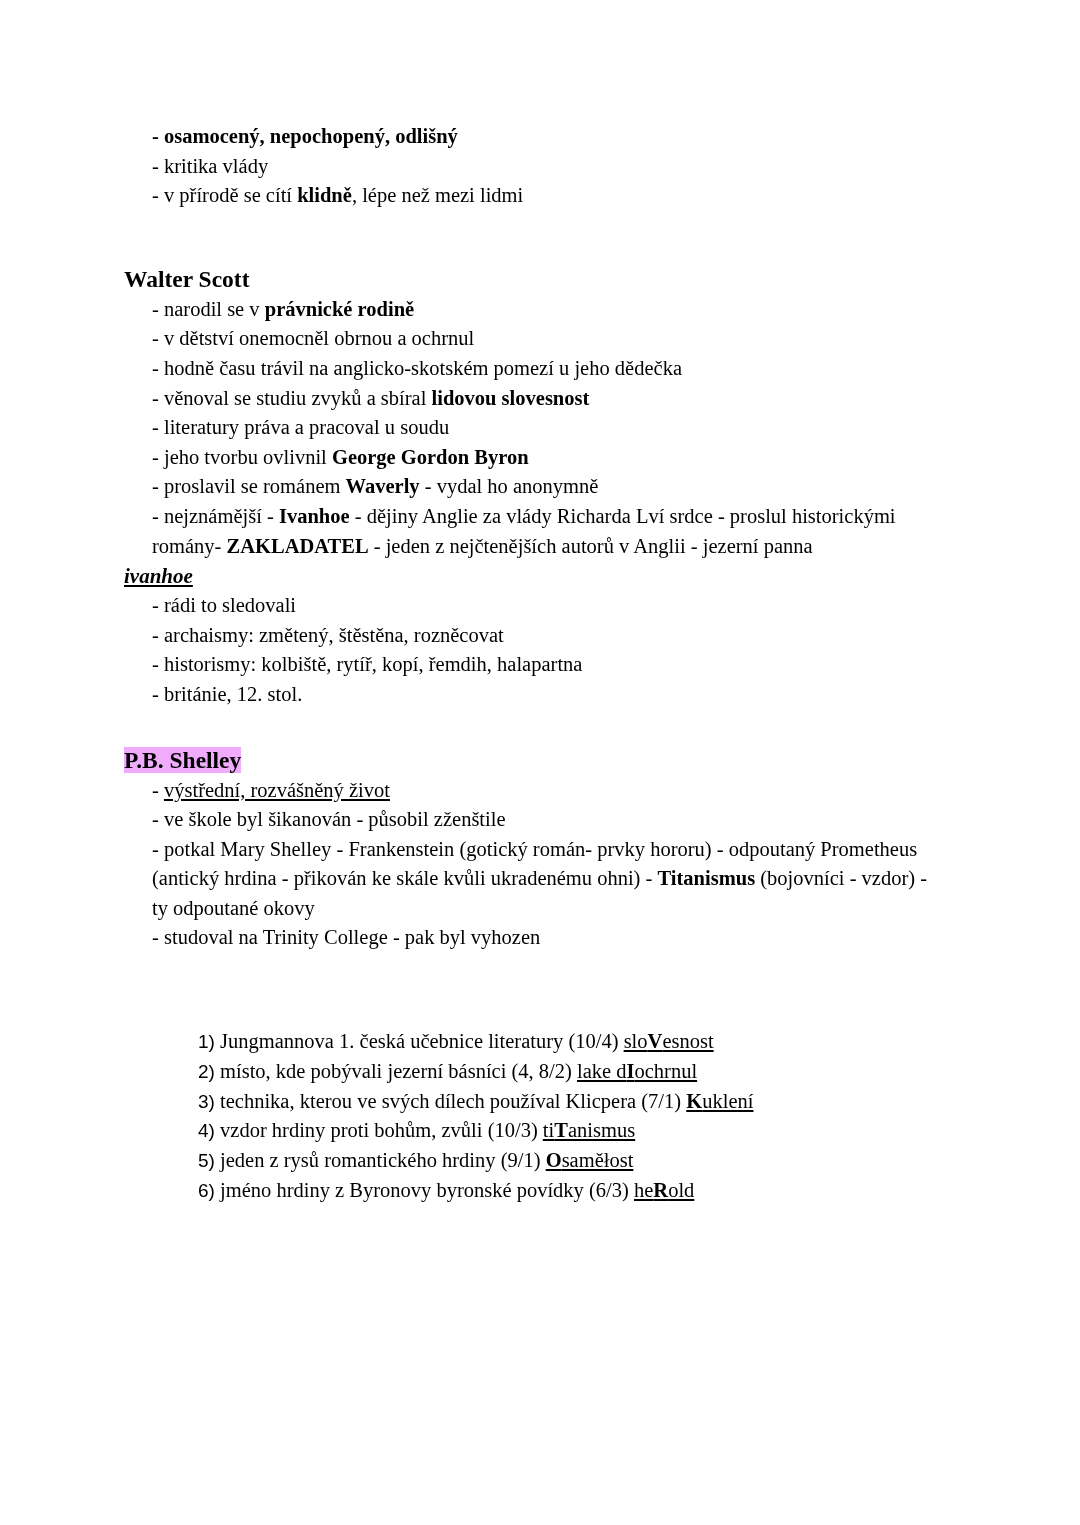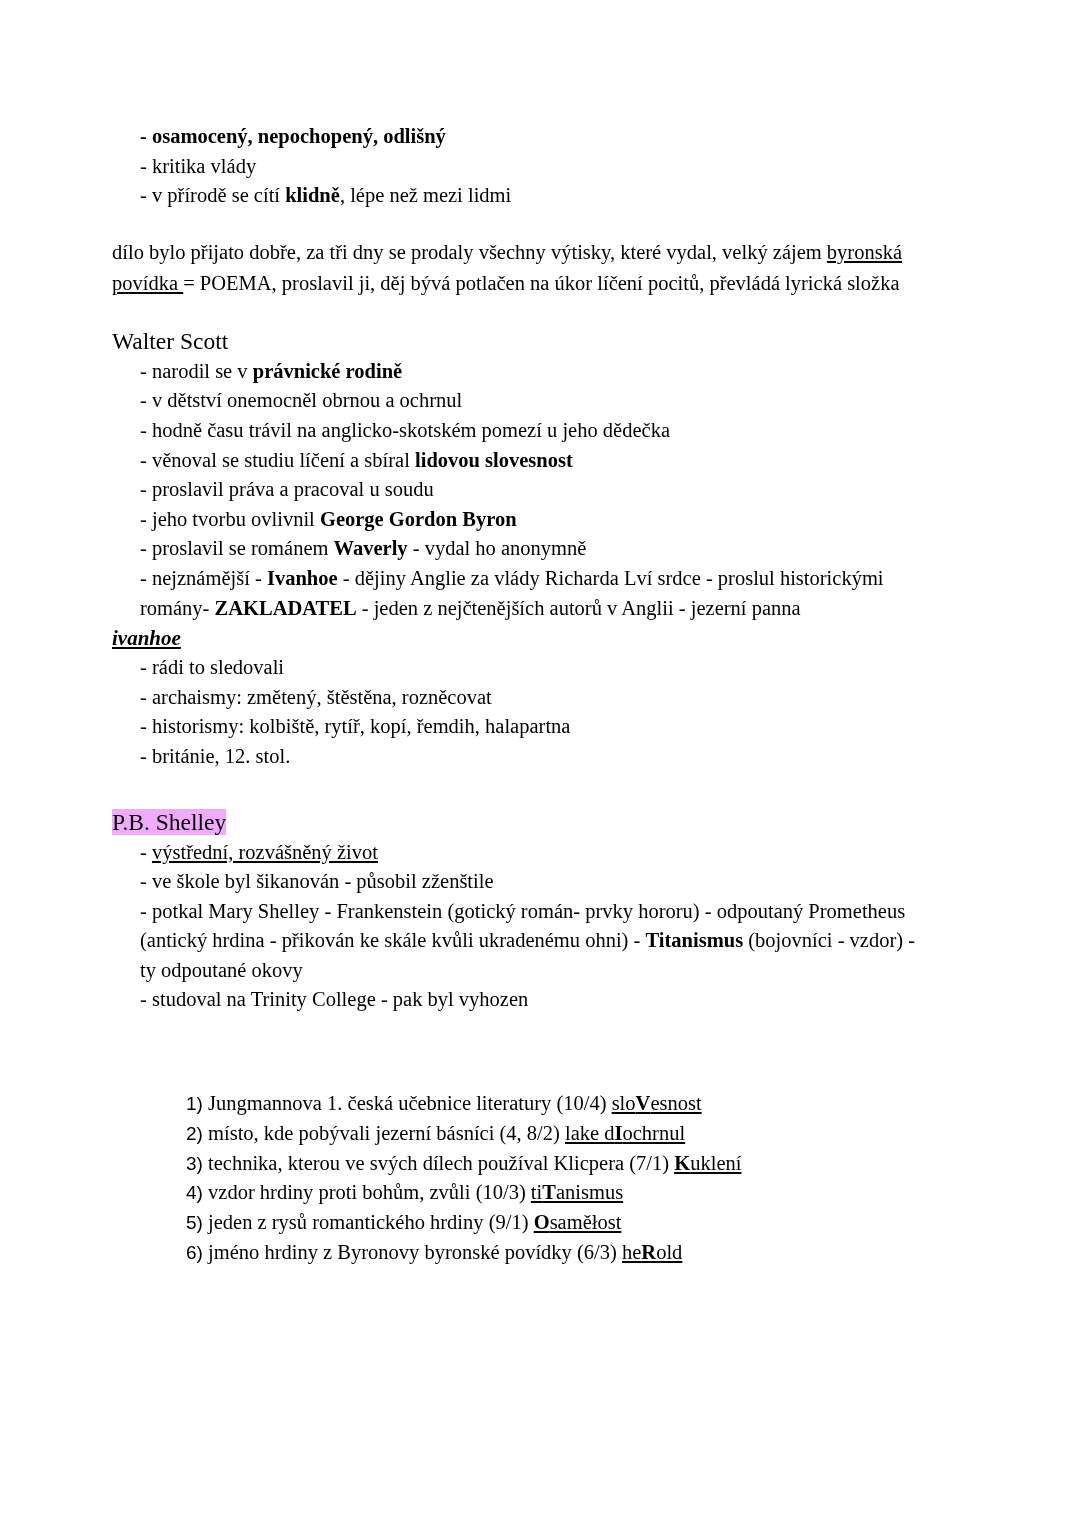--- a/index.html
+++ b/index.html
@@ -18,41 +18,41 @@
   .page {
     position: absolute;
     left: 0; top: 0;
     width: 1080px;
     height: 1525px;
     padding: 0;
     box-sizing: border-box;
   }
   .content {
     position: absolute;
-    left: 112px;
+    left: 124px;
     top: 122px;
     width: 820px;
   }
   .line {
     font-size: 20.5px;
     line-height: 29.6px;
     white-space: pre-wrap;
   }
   .indent {
     padding-left: 28px;
     text-indent: 0;
   }
   .bold { font-weight: bold; }
   .uline { text-decoration: underline; }
   .hl {
     background: #f0abfc;
   }
   .heading {
     font-size: 23.5px;
-    font-weight: normal;
+    font-weight: bold;
     line-height: 32px;
   }
   .subhead-ital {
     font-size: 21px;
     font-weight: bold;
     font-style: italic;
     text-decoration: underline;
     line-height: 30px;
   }
   .gap-md { height: 26px; }
@@ -83,31 +83,30 @@
   <div class="content">
 
     <div class="blockwrap">
       <div class="line indent"><span class="bold">- </span><span class="bold">osamocený, nepochopený, odlišný</span></div>
       <div class="line indent"><span>- </span><span>kritika vlády</span></div>
       <div class="line indent"><span>- </span><span>v přírodě se cítí </span><span class="bold">klidně</span><span>, lépe než mezi lidmi</span></div>
     </div>
 
     <div class="gap-md"></div>
 
-    <div class="para"><span>dílo bylo přijato dobře, za tři dny se prodaly všechny výtisky, které vydal, velký zájem </span><span class="uline">byronská povídka </span><span>= POEMA, proslavil ji, děj bývá potlačen na úkor líčení pocitů, převládá lyrická složka</span></div>
 
     <div class="gap-md"></div>
 
     <div class="heading">Walter Scott</div>
     <div class="blockwrap">
       <div class="line indent"><span>- </span><span>narodil se v </span><span class="bold">právnické rodině</span></div>
       <div class="line indent"><span>- </span><span>v dětství onemocněl obrnou a ochrnul</span></div>
       <div class="line indent"><span>- </span><span>hodně času trávil na anglicko-skotském pomezí u jeho dědečka</span></div>
-      <div class="line indent"><span>- </span><span>věnoval se studiu líčení a sbíral </span><span class="bold">lidovou slovesnost</span></div>
-      <div class="line indent"><span>- </span><span>proslavil práva a pracoval u soudu</span></div>
+      <div class="line indent"><span>- </span><span>věnoval se studiu zvyků a sbíral </span><span class="bold">lidovou slovesnost</span></div>
+      <div class="line indent"><span>- </span><span>literatury práva a pracoval u soudu</span></div>
       <div class="line indent"><span>- </span><span>jeho tvorbu ovlivnil </span><span class="bold">George Gordon Byron</span></div>
       <div class="line indent"><span>- </span><span>proslavil se románem </span><span class="bold">Waverly</span><span> - vydal ho anonymně</span></div>
       <div class="line indent"><span>- </span><span>nejznámější - </span><span class="bold">Ivanhoe</span><span> - dějiny Anglie za vlády Richarda Lví srdce - proslul historickými romány- </span><span class="bold">ZAKLADATEL</span><span> - jeden z nejčtenějších autorů v Anglii - jezerní panna</span></div>
     </div>
 
     <div class="subhead-ital">ivanhoe</div>
     <div class="blockwrap">
       <div class="line indent"><span>- </span><span>rádi to sledovali</span></div>
       <div class="line indent"><span>- </span><span>archaismy: změtený, štěstěna, rozněcovat</span></div>
       <div class="line indent"><span>- </span><span>historismy: kolbiště, rytíř, kopí, řemdih, halapartna</span></div>

